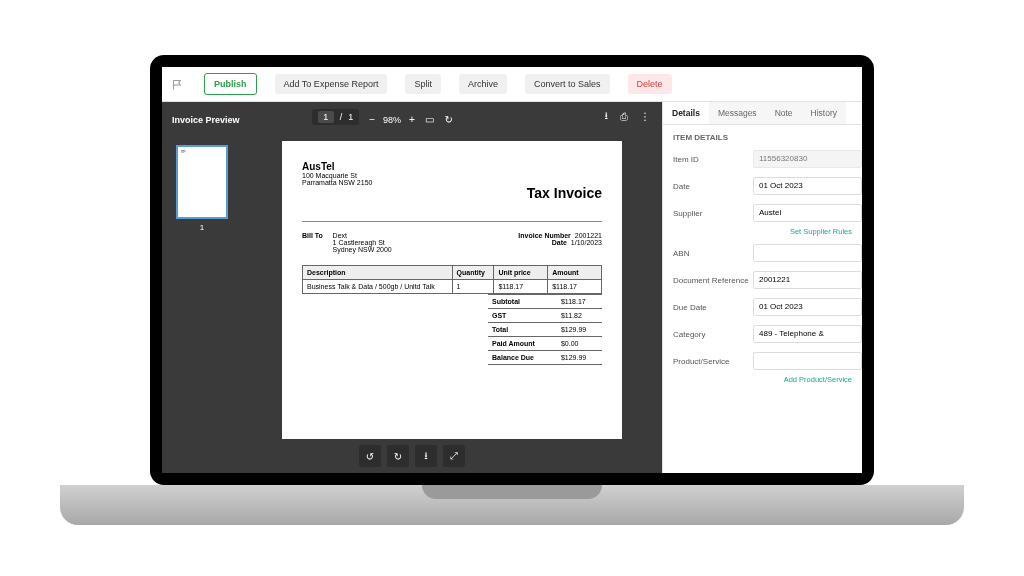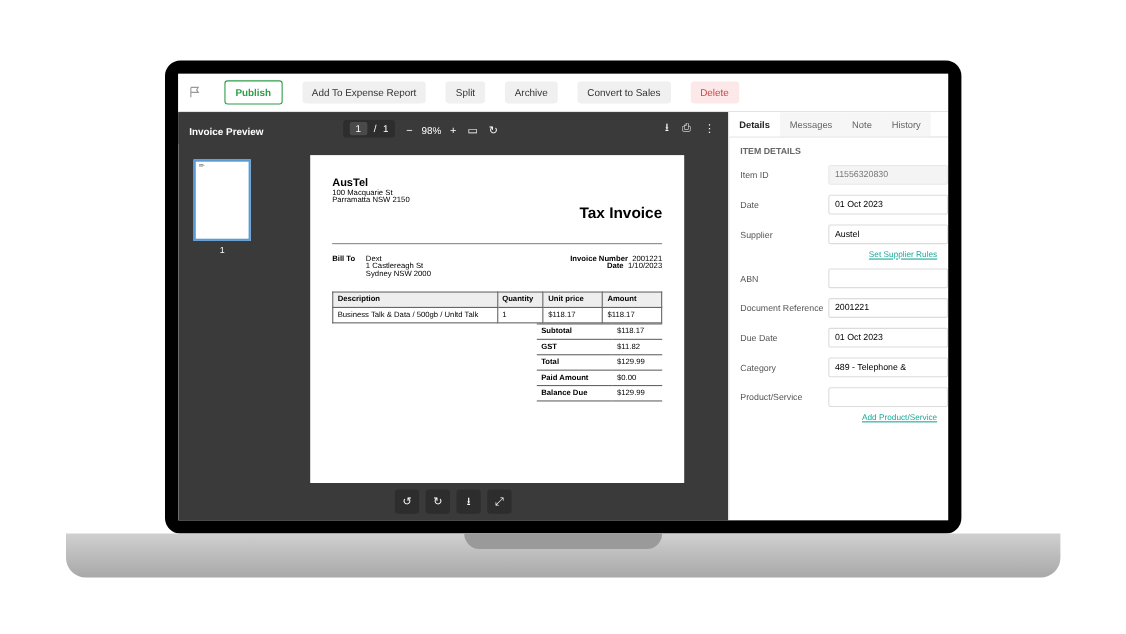--- a/index.html
+++ b/index.html
@@ -63,21 +63,21 @@
 .details-panel { width: 200px; background: #fff; border-left: 1px solid #e0e0e0; display: flex; flex-direction: column; font-size: 8px; overflow: hidden; }
 .details-tabs { display: flex; border-bottom: 1px solid #e0e0e0; }
 .details-tabs button { flex: 0 0 auto; padding: 6px 9px; font-size: 8.5px; border: none; background: #f6f6f6; cursor: pointer; color: #666; }
 .details-tabs button.active { background: #fff; font-weight: bold; color: #222; }
 .details-body { flex: 1; overflow-y: auto; padding: 8px 0 20px 10px; }
 .section-title { font-size: 8px; font-weight: bold; color: #666; margin-bottom: 8px; }
 .field-row { display: flex; align-items: center; margin-bottom: 9px; gap: 4px; }
 .field-row label { width: 76px; color: #555; }
 .field-row .field-input { flex: 1; border: 1px solid #dcdcdc; border-radius: 2px; padding: 3px 5px; font-size: 8px; min-height: 18px; background: #fff; }
 .field-row .field-input.readonly { background: #f4f4f4; border-color: #e8e8e8; color: #777; }
-.link-teal { color: #19a99a; font-size: 7.5px; cursor: pointer; text-align: right; margin: -4px 10px 8px 0; text-decoration: underline; }
+.link-teal { color: #19a99a; font-size: 7.5px; cursor: pointer; text-align: right; margin: -4px 10px 8px 0; }
 </style>
 </head>
 <body>
 
 <div class="laptop-frame">
   <div class="screen-inner">
 
     <div class="action-bar">
       <span class="flag-icon">
         <svg viewBox="0 0 16 16" width="12" height="12">

